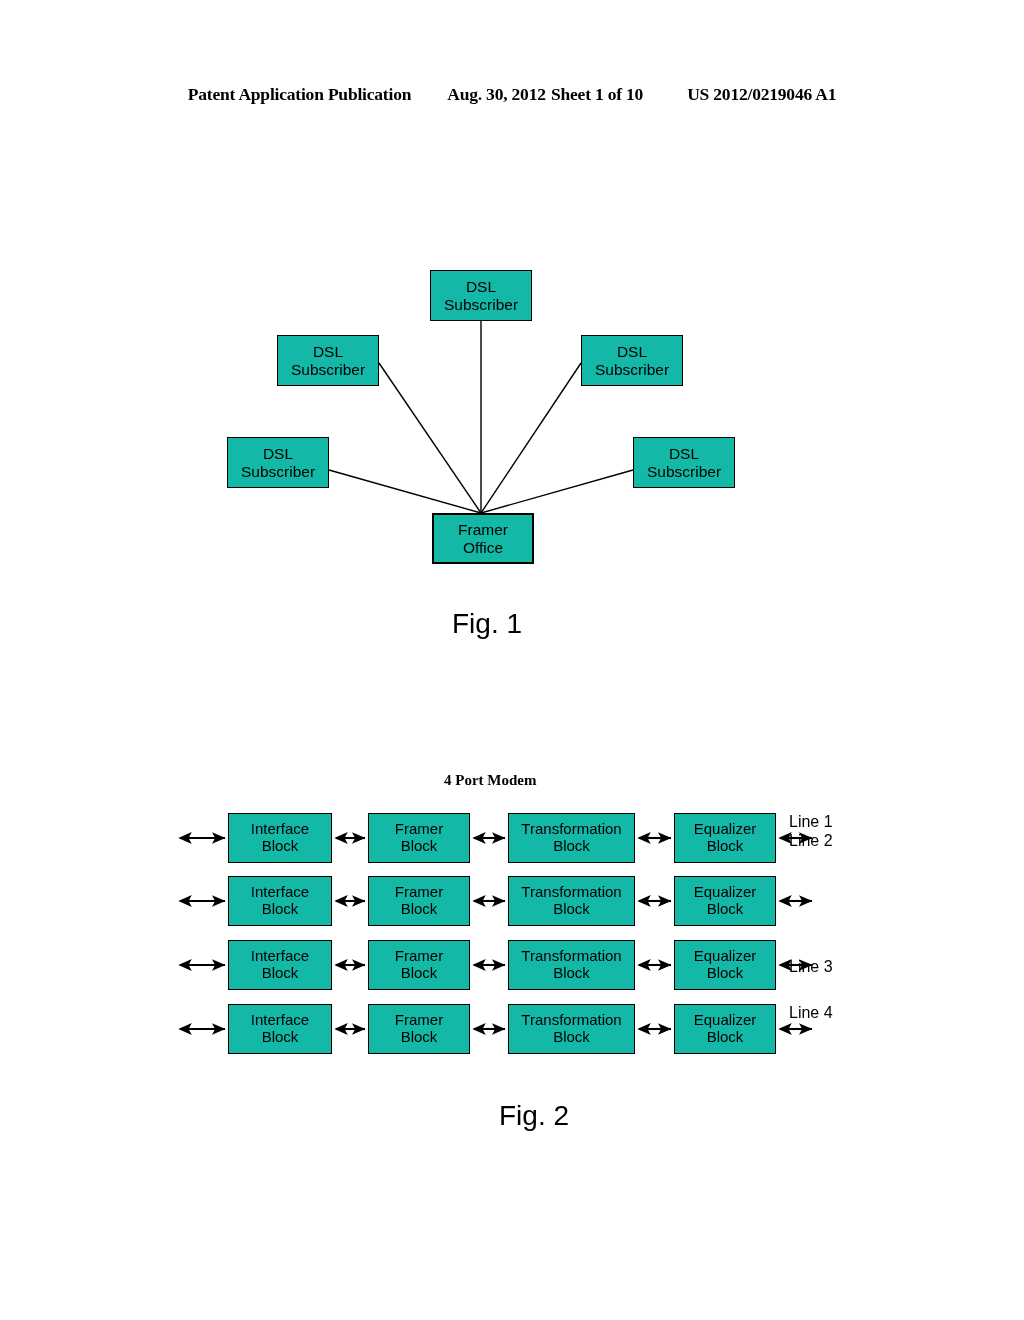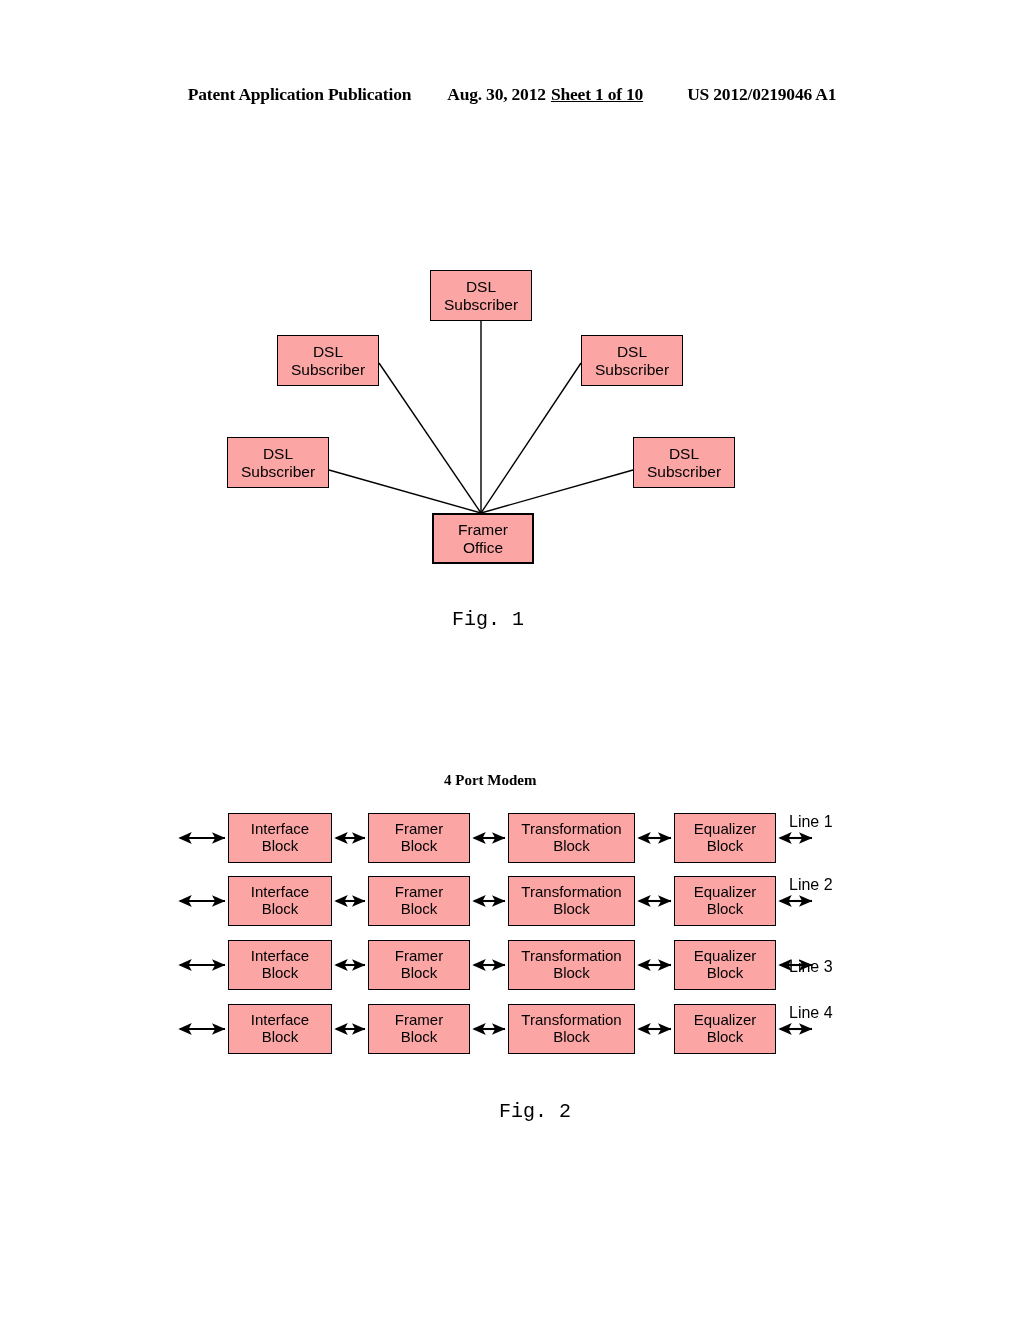--- a/index.html
+++ b/index.html
@@ -32,31 +32,31 @@
     font-size: 17.5px;
     letter-spacing: -0.2px;
     white-space: nowrap;
     text-align: right;
   }
   #page-header .hdr-left { }
   #page-header .hdr-mid {
     margin-left: 36px;
   }
   #page-header .hdr-date { }
-  #page-header .hdr-sheet { margin-left: 1px; text-decoration: underline; }
+  #page-header .hdr-sheet { margin-left: 1px; }
   #page-header .hdr-right {
     margin-left: 44px;
   }
 
   
   .fbox {
     position: absolute;
     box-sizing: border-box;
     border: 1.5px solid #000;
-    background: #fca5a5;
+    background: #14b8a6;
     display: flex;
     flex-direction: column;
     align-items: center;
     justify-content: center;
     font-family: "Liberation Sans", sans-serif;
     line-height: 1.12;
     text-align: center;
   }
   .fbox .l1, .fbox .l2 { display: block; white-space: nowrap; }
 
@@ -85,22 +85,22 @@
     left: 0;
     top: 0;
     width: 1024px;
     height: 1320px;
     pointer-events: none;
   }
 
   
   .fig-caption {
     position: absolute;
-    font-family: Liberation Mono, monospace;
-    font-size: 20px;
+    font-family: Liberation Sans, sans-serif;
+    font-size: 28px;
     white-space: nowrap;
   }
   .fig2-title {
     position: absolute;
     font-family: "Liberation Serif", serif;
     font-size: 15px;
     white-space: nowrap;
     font-weight: bold;
   }
   .line-label {
@@ -241,21 +241,21 @@
     <span class="l2">Block</span>
   </div>
   <div class="fbox fig2-box" style="left:508px; top:876px; width:127px;">
     <span class="l1">Transformation</span>
     <span class="l2">Block</span>
   </div>
   <div class="fbox fig2-box" style="left:674px; top:876px; width:102px;">
     <span class="l1">Equalizer</span>
     <span class="l2">Block</span>
   </div>
-  <div class="line-label" style="left:789px; top:876px;">Line 2</div>
+  <div class="line-label" style="left:789px; top:832px;">Line 2</div>
 
   <div class="fbox fig2-box" style="left:228px; top:940px; width:104px;">
     <span class="l1">Interface</span>
     <span class="l2">Block</span>
   </div>
   <div class="fbox fig2-box" style="left:368px; top:940px; width:102px;">
     <span class="l1">Framer</span>
     <span class="l2">Block</span>
   </div>
   <div class="fbox fig2-box" style="left:508px; top:940px; width:127px;">

